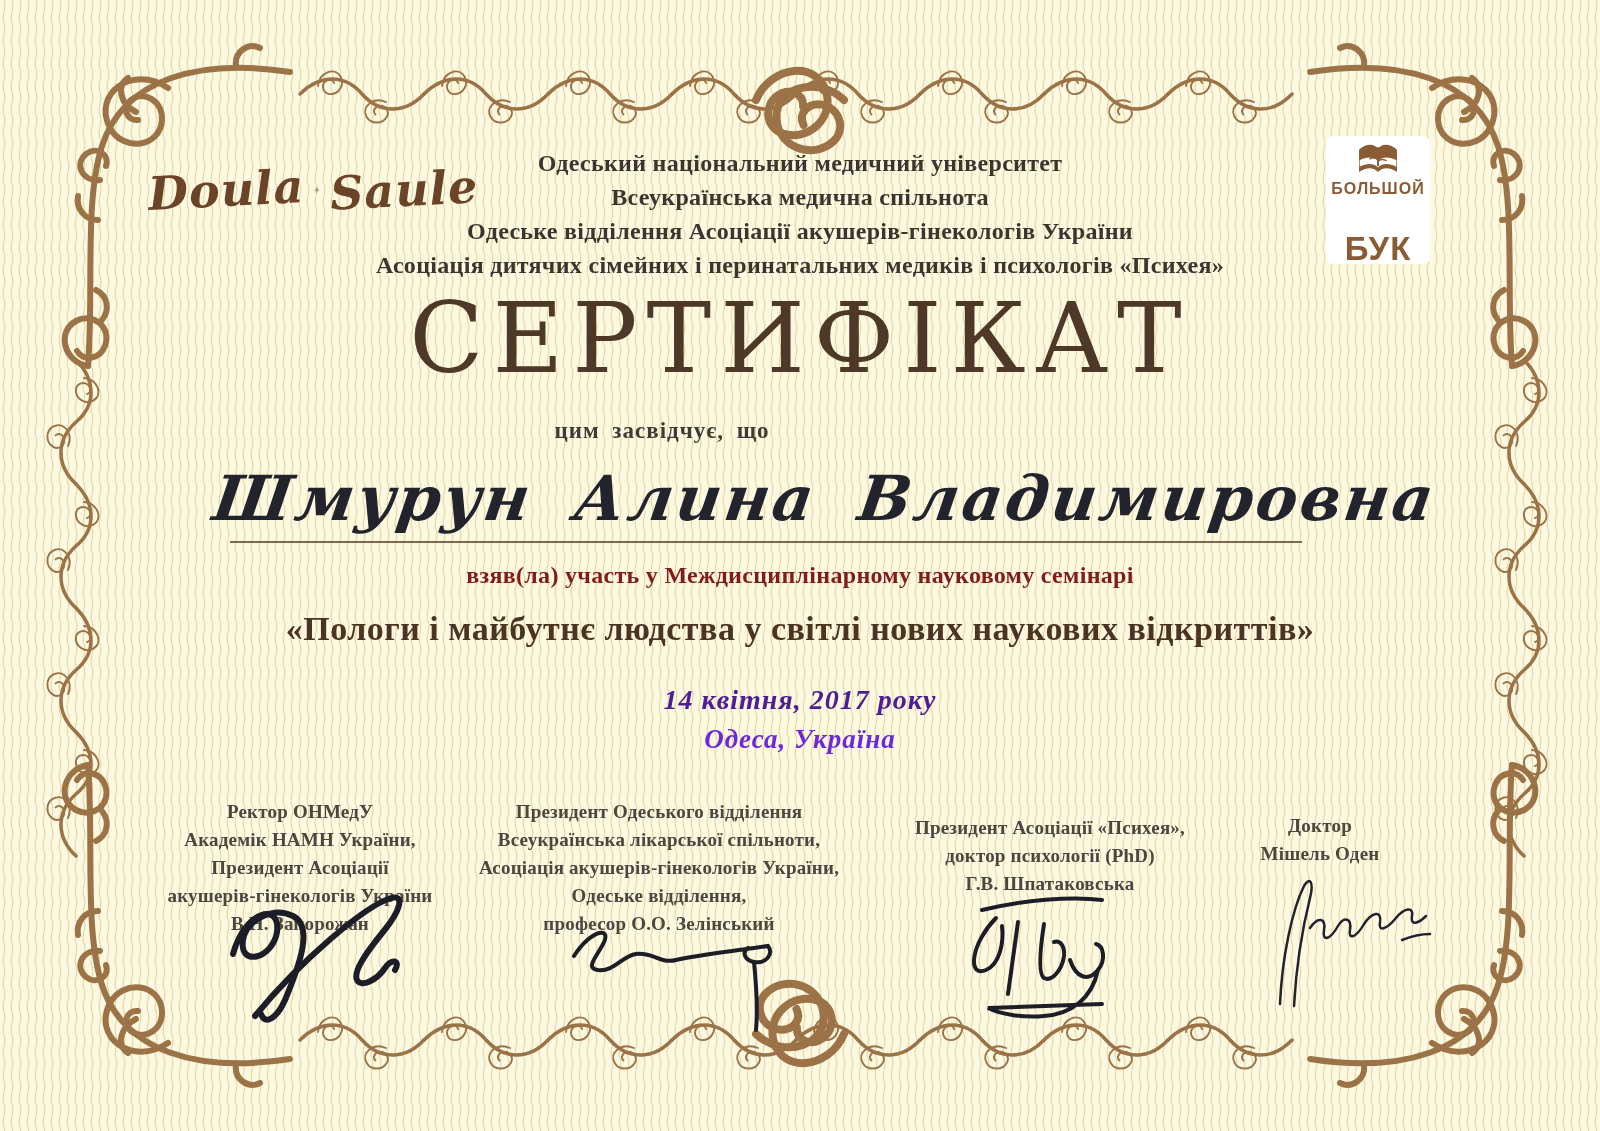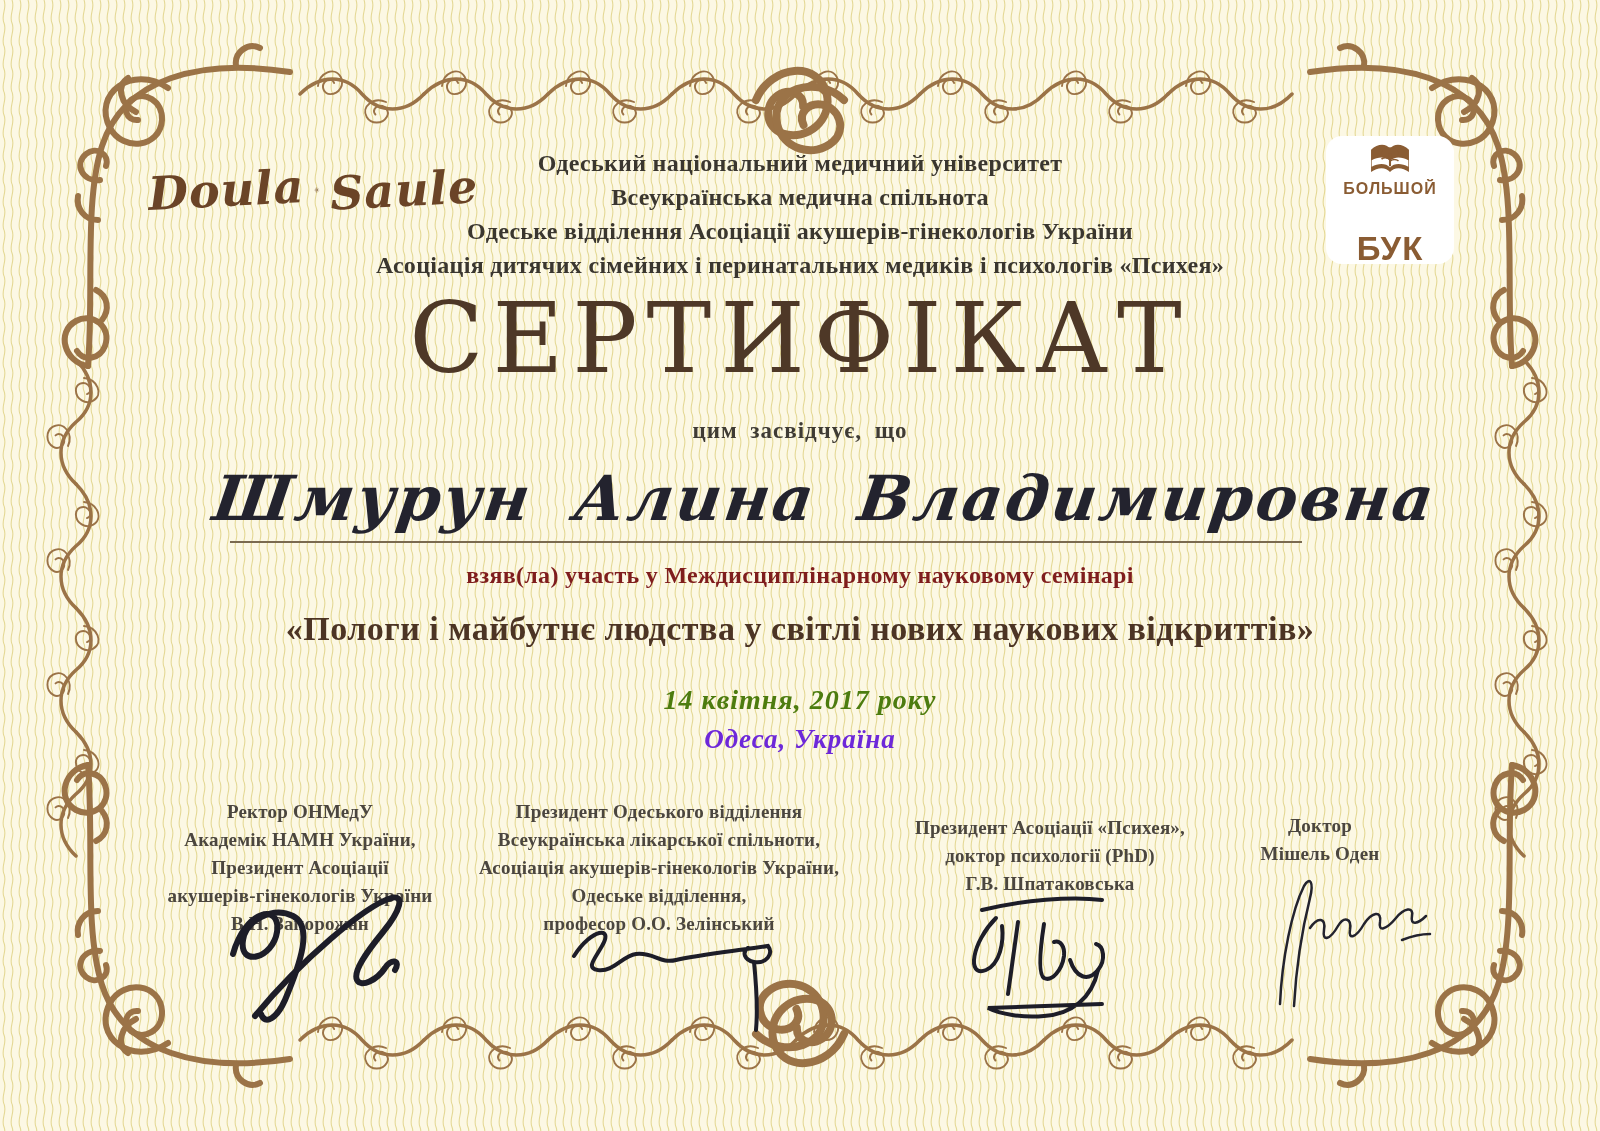--- a/index.html
+++ b/index.html
@@ -25,41 +25,41 @@
 
   
   .header-block{position:absolute;left:300px;top:146px;width:1000px;text-align:center;}
   .header-line{
     display:block;font-weight:700;font-size:24px;line-height:34px;
     color:#3a362f;letter-spacing:.3px;
   }
 
   
   .logo-buk{
-    position:absolute;left:1326px;top:136px;width:128px;height:128px;
-    background:#ffffff;border-radius:16px;z-index:4;
+    position:absolute;left:1326px;top:136px;width:104px;height:128px;
+    background:#ffffff;border-radius:7px;z-index:4;
     display:flex;flex-direction:column;align-items:center;justify-content:flex-start;
     padding-top:6px;box-sizing:border-box;
   }
   .logo-buk .t1{
     font-family:"Liberation Sans", sans-serif;font-weight:700;font-size:16px;
     letter-spacing:1px;color:#8a5c33;margin-top:4px;
   }
   .logo-buk .t2{
     font-family:"Liberation Sans", sans-serif;font-weight:700;font-size:33px;
     line-height:30px;letter-spacing:1px;color:#8a5c33;margin-top:36px;
   }
 
   .cert-title{
     position:absolute;left:0;top:282px;width:1600px;text-align:center;
     font-family:"DejaVu Serif", serif;font-size:97px;font-weight:400;
     letter-spacing:9px;color:#4e3827;
   }
   .cert-subtitle{
-    position:absolute;left:0;top:418px;width:1600px;text-align:center;
+    position:absolute;left:0;top:418px;width:1324px;text-align:center;
     font-weight:700;font-size:23px;color:#3f3b34;letter-spacing:1px;
     word-spacing:6px;
   }
 
   .recipient-name{
     position:absolute;left:180px;top:462px;width:1290px;text-align:center;
     font-family:"DejaVu Serif", serif;font-style:italic;font-weight:700;
     font-size:62px;color:#23232e;letter-spacing:3px;
     transform:skewX(-8deg);word-spacing:18px;
   }
@@ -71,21 +71,21 @@
   .participation-line{
     position:absolute;left:0;top:562px;width:1600px;text-align:center;
     font-weight:700;font-size:24px;color:#7f1d1d;letter-spacing:.3px;
   }
   .seminar-title{
     position:absolute;left:0;top:610px;width:1600px;text-align:center;
     font-weight:700;font-size:34px;color:#4c3424;letter-spacing:.5px;
   }
   .event-date{
     position:absolute;left:0;top:684px;width:1600px;text-align:center;
-    font-style:italic;font-weight:700;font-size:28px;color:#4d7c0f;letter-spacing:1px;
+    font-style:italic;font-weight:700;font-size:28px;color:#4c1d95;letter-spacing:1px;
   }
   .event-location{
     position:absolute;left:0;top:724px;width:1600px;text-align:center;
     font-style:italic;font-weight:700;font-size:27px;color:#6d28d9;letter-spacing:1px;
   }
 
   .sig-block{position:absolute;text-align:center;}
   .sig-line{
     display:block;font-weight:700;font-size:19px;line-height:28px;
     color:#4b463f;letter-spacing:.2px;

